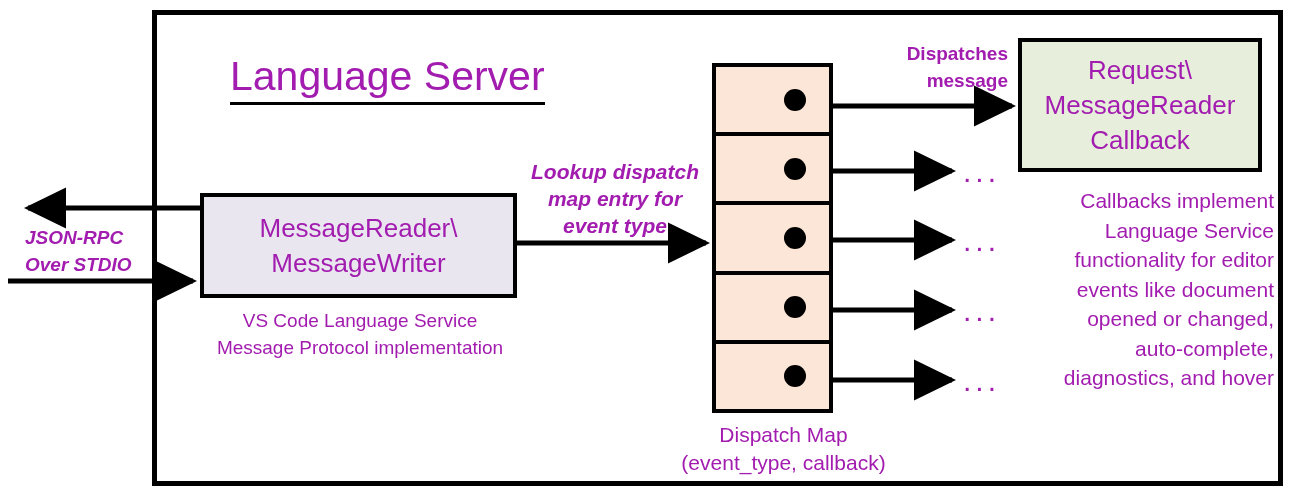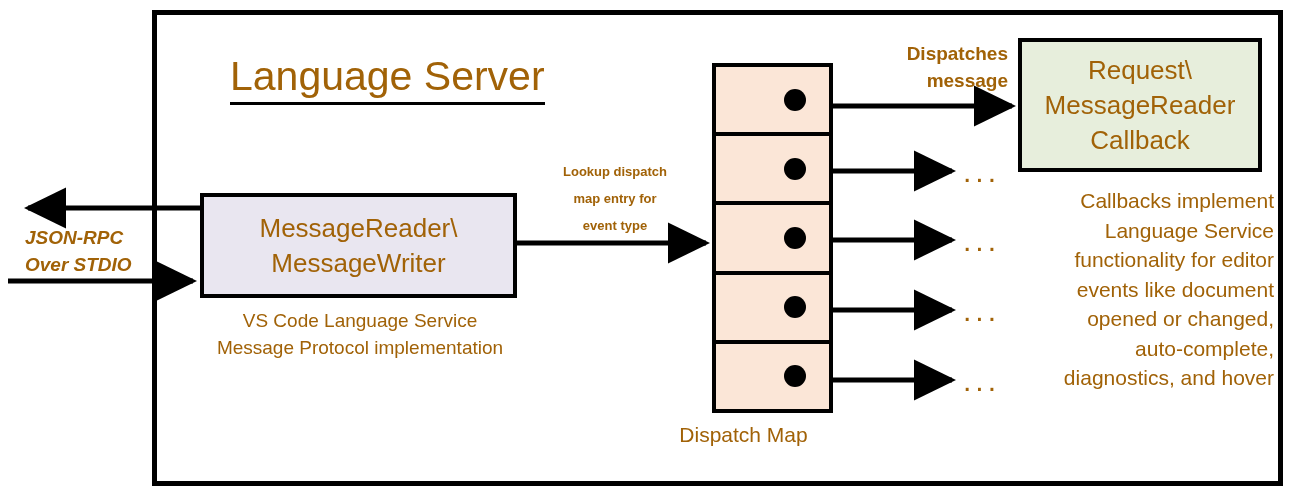--- a/index.html
+++ b/index.html
@@ -6,21 +6,21 @@
     margin: 0;
     padding: 0;
     background: #ffffff;
   }
   #canvas {
     position: relative;
     width: 1291px;
     height: 494px;
     background: #ffffff;
     font-family: "Liberation Sans", sans-serif;
-    color: #a16207;
+    color: #a21caf;
     overflow: hidden;
   }
   .abs { position: absolute; }
 
   
   #server-frame {
     left: 152px;
     top: 10px;
     width: 1131px;
     height: 476px;
@@ -77,22 +77,23 @@
     font-size: 19px;
     line-height: 27px;
   }
 
   
   #lookup-label {
     left: 520px;
     top: 158px;
     width: 190px;
     text-align: center;
+    font-style: italic;
     font-weight: bold;
-    font-size: 13px;
+    font-size: 21px;
     line-height: 27px;
   }
 
   
   #dispatch-label {
     left: 838px;
     top: 40px;
     width: 170px;
     text-align: right;
     font-weight: bold;
@@ -123,21 +124,21 @@
     position: absolute;
     left: 68px;
     top: 50%;
     transform: translateY(-50%);
     width: 22px;
     height: 22px;
     border-radius: 50%;
     background: #000000;
   }
   #map-caption {
-    left: 616px;
+    left: 656px;
     top: 421px;
     width: 255px;
     text-align: center;
     font-size: 21px;
     line-height: 28px;
   }
 
   
   #callback-box {
     left: 1018px;
@@ -256,20 +257,21 @@
       </div>
     <div class="map-row">
         <span class="map-dot"></span>
       </div>
     <div class="map-row">
         <span class="map-dot"></span>
       </div>
   </div>
   <div id="map-caption" class="abs">
     <div>Dispatch Map</div>
+    <div>(event_type, callback)</div>
   </div>
 
   <div class="abs dots-group" style="left:963px; top:157px;">...</div>
   <div class="abs dots-group" style="left:963px; top:226px;">...</div>
   <div class="abs dots-group" style="left:963px; top:296px;">...</div>
   <div class="abs dots-group" style="left:963px; top:366px;">...</div>
 
   <div id="callback-box" class="abs">
     <div>Request\</div>
     <div>MessageReader</div>

